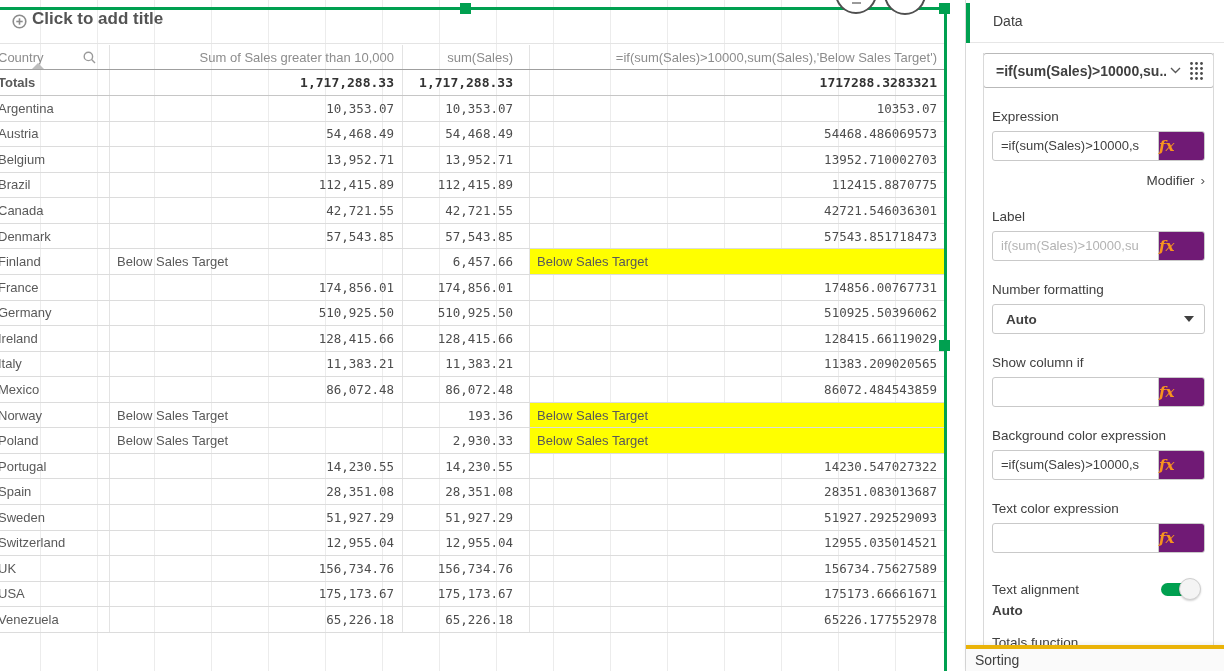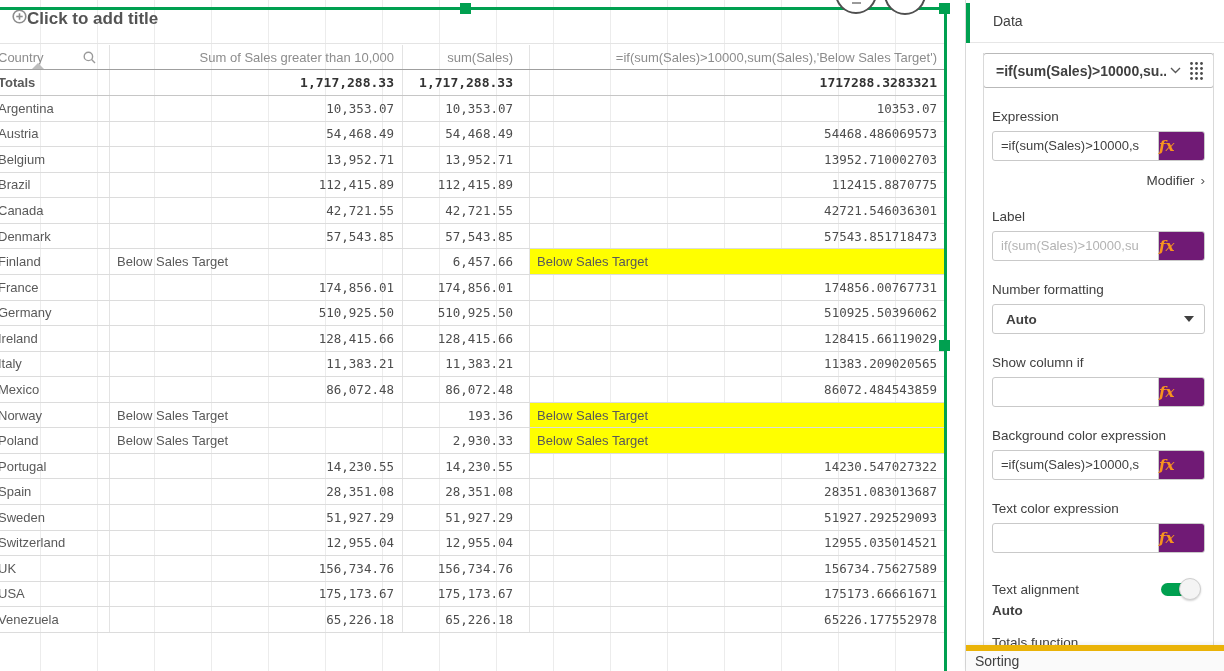--- a/index.html
+++ b/index.html
@@ -22,21 +22,21 @@
   .h-topright { left:939px; top:3px; }
   .h-midright { left:939px; top:340px; }
 
   .float-circle { position:absolute; width:42px; height:42px; border-radius:50%;
     background:#fff; border:2px solid #4f4f4f; z-index:5; }
   .fc1 { left:835px; top:-28px; }
   .fc2 { left:884px; top:-27px; }
   .fc-glyph { position:absolute; left:15px; top:28px; width:9px; height:2px; background:#9a9a9a; }
 
   
-  .sheet-title { position:absolute; left:12px; top:9px; display:flex; align-items:flex-start; z-index:3; }
+  .sheet-title { position:absolute; left:12px; top:9px; display:flex; align-items:flex-end; gap:5px; z-index:3; }
   .sheet-title .txt { font-size:17px; font-weight:bold; color:#545454; }
 
   
   .qtable { position:absolute; left:0; top:45px; width:1000px; z-index:2; font-size:13px; }
   .trow { display:flex; width:944px; height:25.57px; border-bottom:1px solid #dcdcdc; }
   .thead-row { height:25px; border-bottom:1px solid #9f9f9f; color:#8c8c8c; }
   .totals-row { height:26px; border-bottom:1px solid #c6c6c6; font-weight:bold; color:#333; }
   .cell { position:relative; height:100%; display:flex; align-items:center; overflow:hidden; border-right:1px solid #e3e3e3; }
   .c1 { width:110px; padding-left:1px; text-indent:-3px; color:#595959; }
   .c2 { width:293px; }
@@ -87,21 +87,21 @@
   .selectrow .sel-val { flex:1; font-weight:bold; font-size:13.5px; color:#404040; }
   .caret-down { width:0; height:0; border-left:5px solid transparent; border-right:5px solid transparent;
     border-top:6px solid #404040; }
   .align-row { margin-top:26px; height:20px; display:flex; align-items:center; justify-content:space-between; }
   .toggle { position:relative; width:36px; height:20px; margin-right:8px; }
   .toggle .track { position:absolute; left:0; top:4px; width:32px; height:13px; border-radius:7px; background:#00a050; }
   .toggle .knob { position:absolute; right:-4px; top:-1px; width:22px; height:22px; border-radius:50%;
     background:#f4f4f4; border:1px solid #cfcfcf; box-shadow:0 1px 2px rgba(0,0,0,0.18); }
   .bold-val { margin-top:4px; font-weight:bold; font-size:13.5px; color:#404040; }
   .sorting-bar { position:absolute; left:0; bottom:0; width:259px; height:26px; background:#fafafa;
-    border-top:6px solid #eab308; box-shadow:0 -2px 4px rgba(0,0,0,0.06); display:flex; align-items:center;
+    border-top:4px solid #eab308; box-shadow:0 -2px 4px rgba(0,0,0,0.06); display:flex; align-items:center;
     padding-left:9px; font-size:14px; color:#404040; }
 </style>
 </head>
 <body>
 
 <div id="root">
 
   <div class="sheet">
     <div class="gridlines"></div>
     <div class="grid-hline"></div>

